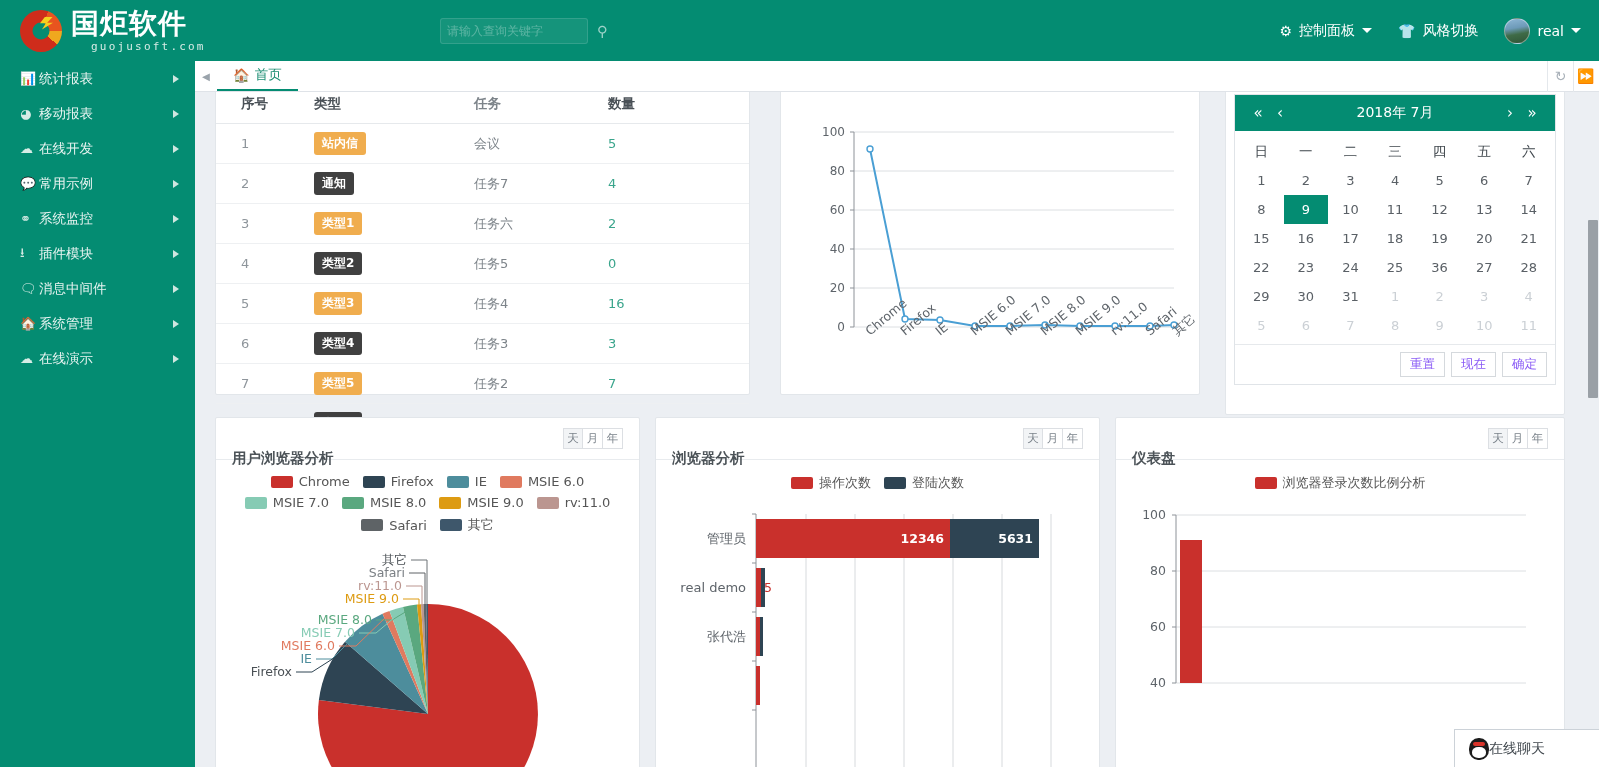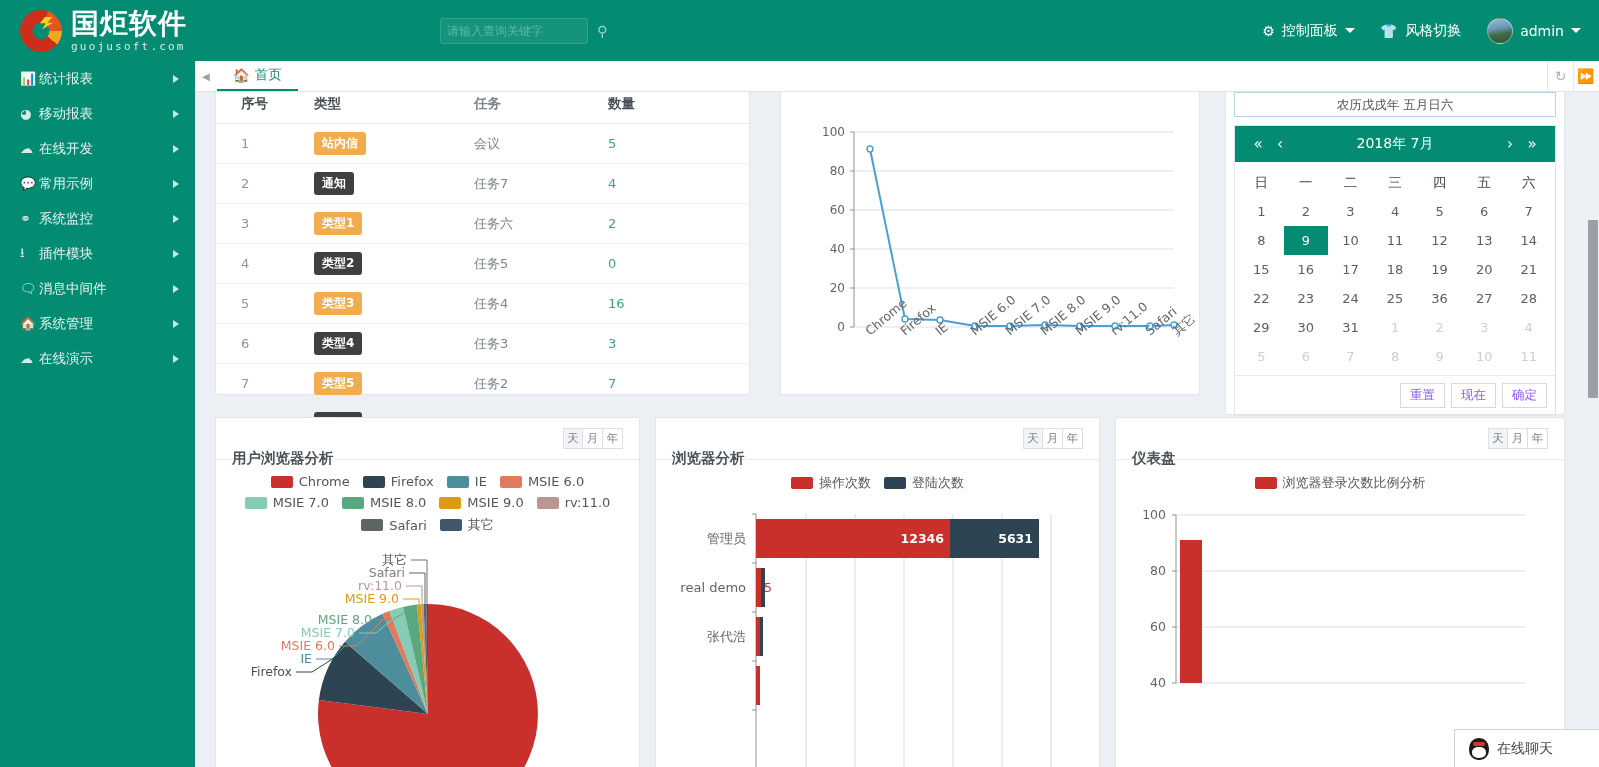--- a/index.html
+++ b/index.html
@@ -29,21 +29,21 @@
   }
   .logo-mark:before{
     content:""; position:absolute; left:20px; top:7px; width:13px;height:13px;
     background:#f5d020; clip-path:polygon(40% 0,100% 0,55% 48%,100% 48%,15% 100%,45% 52%,0 52%);
     z-index:2;
   }
   .logo-text { margin-left:9px; line-height:1; }
   .logo-cn { color:#fff; font-size:28px; font-weight:bold; letter-spacing:1px;
              font-family:"DejaVu Sans", sans-serif; }
   .logo-en { color:#d8ece6; font-size:11px; letter-spacing:2.2px; margin-top:3px;
-             font-family:"DejaVu Sans Mono", monospace; }
+             font-family:"DejaVu Sans Mono", monospace;margin-left:20px; }
   #header-search {
     position:absolute; left:440px; top:18px; width:148px; height:26px;
     background:rgba(255,255,255,0.07);
     border:1px solid rgba(255,255,255,0.13);
     border-radius:3px; display:flex; align-items:center; padding:0 6px;
   }
   #header-search input {
     flex:1; background:transparent; border:none; outline:none;
     color:rgba(255,255,255,0.42); font-size:12px;
     font-family:"DejaVu Sans", sans-serif;
@@ -171,21 +171,21 @@
   .lg i { width:22px; height:12px; border-radius:2px; display:block; }
   text { font-family:"DejaVu Sans", sans-serif; }
   
   #vscroll { position:absolute; right:0; top:92px; width:13px; bottom:0; background:#eceff3; }
   #vthumb { position:absolute; right:1px; top:128px; width:10px; height:178px;
             background:#9aa0a6; border-radius:1px; }
   
   #chat {
     position:absolute; right:0; bottom:0; width:145px; height:38px; background:#fff;
     border:1px solid #ccd2d8; border-right:none; border-bottom:none;
-    display:flex; align-items:center; gap:8px; padding-left:14px;
+    display:flex; align-items:center; padding-left:14px;
     font-size:14px; color:#434a50; cursor:pointer;
     font-family:Liberation Sans, sans-serif;
   }
   .qq {
     width:20px;height:22px;border-radius:48% 48% 45% 45%;
     background:#1b1b1b; position:relative; flex:none;
   }
   .qq:before{ content:""; position:absolute; left:3px; top:9px; width:14px;height:11px;
               background:#fff; border-radius:45%; }
   .qq:after{ content:""; position:absolute; left:4px; top:4px; width:12px;height:4px;
@@ -213,21 +213,21 @@
       <span>⚙</span>
       <span>控制面板</span>
       <span class="caret-d"></span>
     </div>
     <div class="hdr-item">
       <span>👕</span>
       <span>风格切换</span>
     </div>
     <div class="hdr-item">
       <span class="avatar"></span>
-      <span>admin</span>
+      <span>real</span>
       <span class="caret-d"></span>
     </div>
   </div>
 </div>
 
 <div id="sidebar">
   <div class="nav-item">
     <span class="nav-ico">📊</span>
     <span class="nav-label">统计报表</span>
     <span class="nav-arrow"></span>
@@ -400,21 +400,20 @@
         <text transform="translate(264,250) rotate(-40)">MSIE 8.0</text>
         <text transform="translate(299,250) rotate(-40)">MSIE 9.0</text>
         <text transform="translate(334,250) rotate(-40)">rv:11.0</text>
         <text transform="translate(369,250) rotate(-40)">Safari</text>
         <text transform="translate(396,250) rotate(-40)">其它</text>
       </g>
     </svg>
   </div>
 
   <div class="panel" id="p-cal">
-    <div class="dp-input">农历戊戌年 五月日六</div>
     <div class="dp-box">
       <div class="dp-head">
         <span class="nav">«</span>
         <span class="nav">‹</span>
         <span class="ttl">2018年 7月</span>
         <span class="nav">›</span>
         <span class="nav">»</span>
       </div>
       <div class="dp-grid" id="dp-grid">
           <div class="dp-row">

